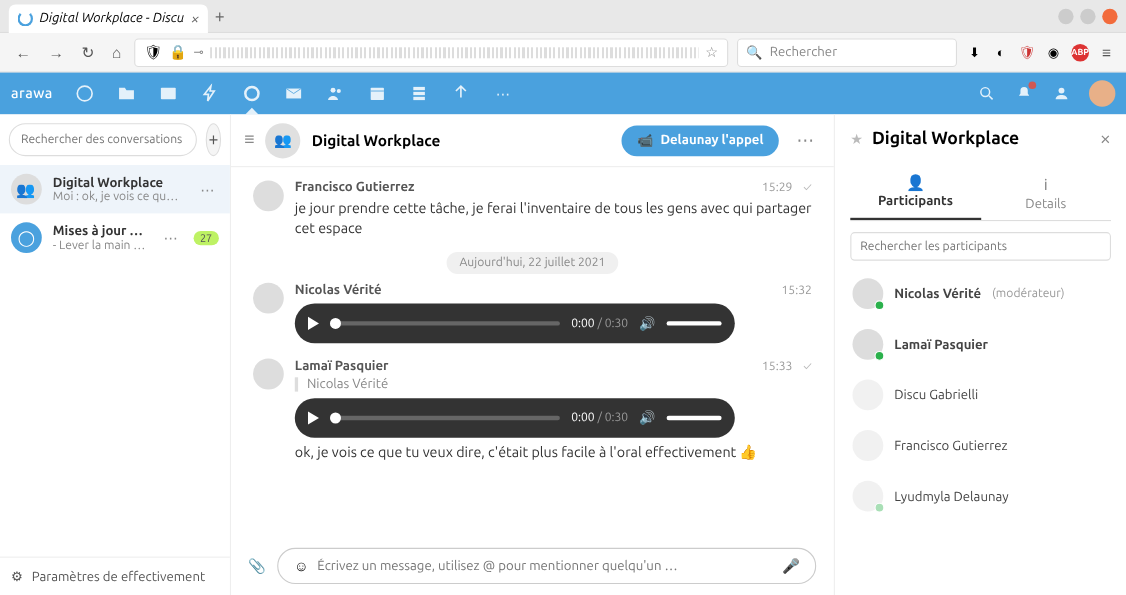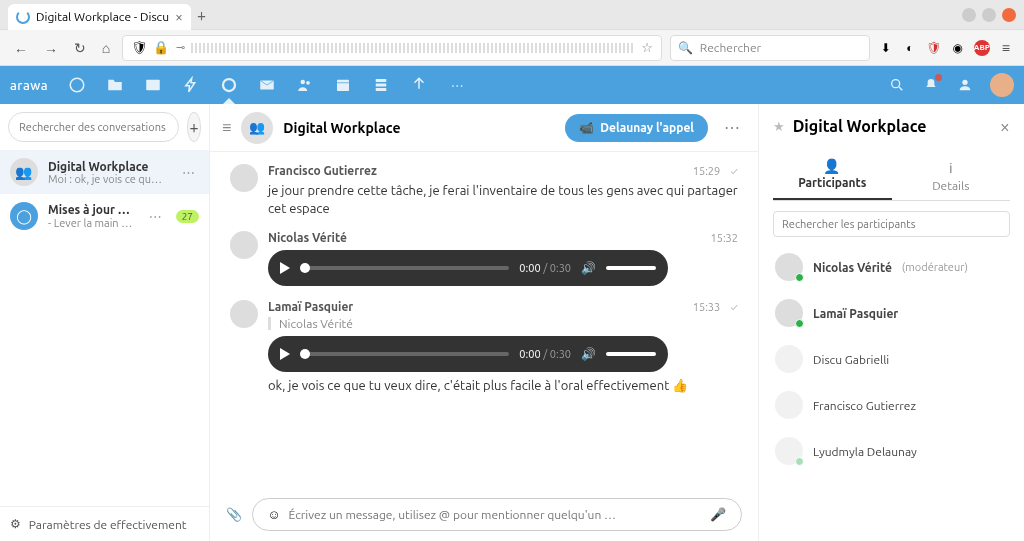--- a/index.html
+++ b/index.html
@@ -1,20 +1,20 @@
 <!DOCTYPE html>
 <html><head>
 <meta charset="utf-8">
 <style>
 * { box-sizing: border-box; margin: 0; padding: 0; font-family: -apple-system, BlinkMacSystemFont, "Segoe UI", Ubuntu, sans-serif; }
 body { width: 1024px; height: 541px; background: #f0f0f0; overflow: hidden; font-size: 13px; }
 
 
 .browser-top { background: #e8e8e8; height: 30px; display: flex; align-items: center; padding: 0 8px; border-bottom: 1px solid #ddd; }
-.tab { background: #fff; border-radius: 6px 6px 0 0; padding: 4px 8px; display: flex; align-items: center; gap: 6px; font-size: 12px; height: 26px; margin-top: 4px; min-width: 160px; }
+.tab { background: #fff; border-radius: 6px 6px 0 0; padding: 4px 8px; display: flex; align-items: center; gap: 6px; font-size: 12px; height: 26px; margin-top: 4px; min-width: 160px; font-style: italic; }
 .tab-icon { width: 14px; height: 14px; border: 2px solid #4aa1de; border-radius: 50%; border-top-color: transparent; }
 .tab-close { color: #666; cursor: pointer; font-size: 14px; }
 .tab-add { margin-left: 6px; color: #666; font-size: 16px; cursor: pointer; }
 .spacer { flex: 1; }
 .win-btn { width: 14px; height: 14px; border-radius: 50%; margin-left: 6px; }
 .win-min { background: #ccc; border-radius: 50%; }
 .win-max { background: #ccc; border-radius: 50%; }
 .win-close { background: #f26b3c; }
 
 .browser-bar { background: #f5f5f5; height: 36px; display: flex; align-items: center; padding: 0 10px; gap: 8px; border-bottom: 1px solid #ddd; }
@@ -286,20 +286,21 @@
         <div class="msg-body">
           <div class="msg-meta">
             <span class="msg-author">Francisco Gutierrez</span>
             <span class="msg-time">15:29</span>
             <span class="msg-check">✓</span>
           </div>
           <div class="msg-text">je jour prendre cette tâche, je ferai l'inventaire de tous les gens avec qui partager cet espace</div>
         </div>
       </div>
 
+      <div class="date-pill"><span>Aujourd'hui, 22 juillet 2021</span></div>
 
       <div class="msg">
         <div class="msg-avatar"></div>
         <div class="msg-body">
           <div class="msg-meta">
             <span class="msg-author">Nicolas Vérité</span>
             <span class="msg-time">15:32</span>
           </div>
           <div class="audio">
             <span class="play"></span>

